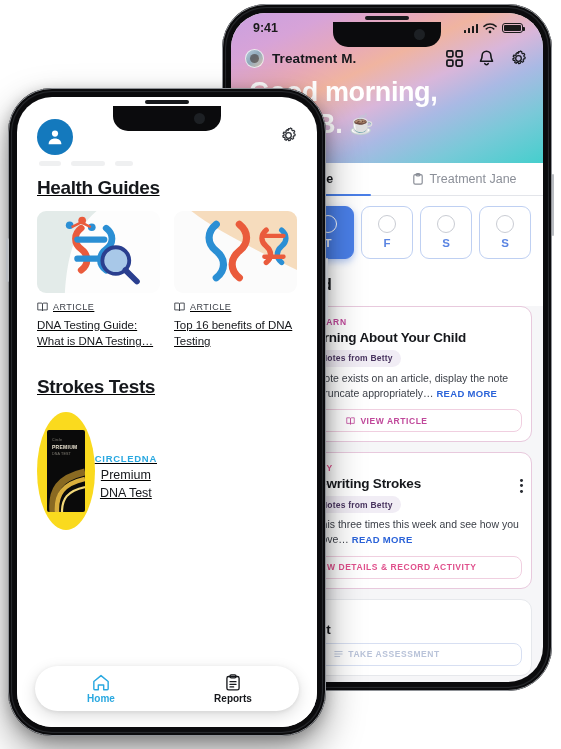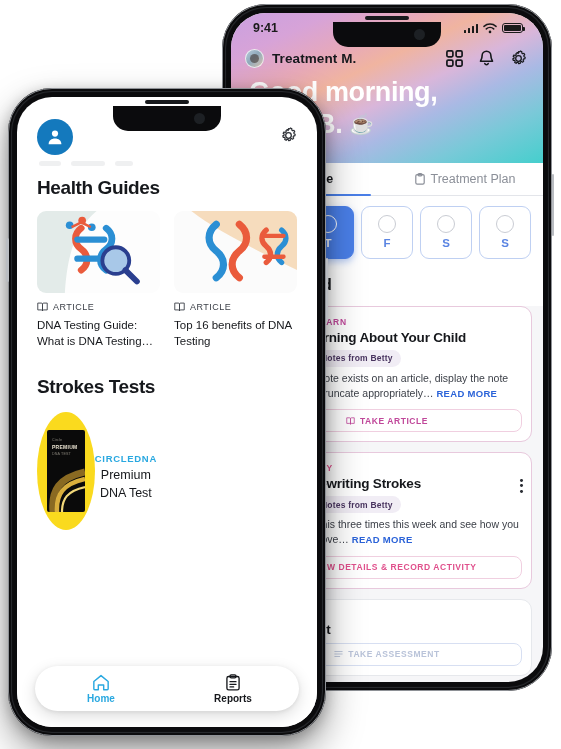--- a/index.html
+++ b/index.html
@@ -178,21 +178,21 @@
     margin: 0 9px 9px 9px; border: 1px solid #f0cfe0; border-radius: 8px;
     height: 23px; display: flex; align-items: center; justify-content: center; gap: 5px;
   }
   .card-cta span { font-size: 8.5px; font-weight: bold; letter-spacing: .55px; color: #c0479a; }
   .card-cta.pink span { color: #e0508c; }
   .card-cta.blue { border-color: #d7dff2; }
   .card-cta.blue span { color: #b9c3d9; }
   .card.plain { border-color: #e6e8ec; }
 
   
-  .front .screen { background: #fff; display: flex; flex-direction: column; }
+  .front .screen { background: #fff; display: flex; flex-direction: column; text-decoration: underline; }
   .f-top { padding: 22px 20px 0 20px; position: relative; flex: 0 0 auto; }
   .f-avatar {
     width: 36px; height: 36px; border-radius: 50%; background: #1479bd;
     display: flex; align-items: center; justify-content: center;
   }
   .f-gear { position: absolute; right: 20px; top: 30px; }
   .f-ghost { height: 16px; display:flex; gap:10px; align-items:center; padding-left:2px; opacity:.13; }
   .f-ghost i { display:block; height:5px; border-radius:3px; background:#8b8f98; }
   .f-scroll { flex: 1; overflow: hidden; padding: 0 20px; }
   .f-h1 { font-size: 19px; font-weight: bold; color: #16181c; letter-spacing: -.4px; margin: 6px 0 12px; }
@@ -311,21 +311,21 @@
 
       <div class="tabsbar">
         <div class="tab active">
           <span>Practice</span>
         </div>
         <div class="tab">
           <svg width="10" height="12" viewBox="0 0 10 12">
             <rect x="0.8" y="1.6" width="8.4" height="9.6" rx="1.4" stroke="#8b8f98" stroke-width="1.2" fill="none"></rect>
             <rect x="3" y="0.6" width="4" height="2.2" rx="1" stroke="#8b8f98" stroke-width="1.2" fill="none"></rect>
           </svg>
-          <span>Treatment Plan</span>
+          <span>Treatment Jane</span>
         </div>
       </div>
 
       <div class="daysrow">
         <div class="day done">
           <div class="ring"></div>
           <div class="lbl">W</div>
         </div>
         <div class="day sel">
           <div class="ring"></div>
@@ -367,21 +367,21 @@
               <span>If a note exists on an article, display the note and truncate appropriately…</span>
               <span class="read-more">READ MORE</span>
             </div>
           </div>
         </div>
         <div class="card-cta">
           <svg width="9" height="8" viewBox="0 0 11 10">
             <path d="M.8 1h3.7c.6 0 1 .4 1 1v7c0-.5-.4-1-1-1H.8z" stroke="#c0479a" stroke-width="1" fill="none"></path>
             <path d="M10.2 1H6.5c-.6 0-1 .4-1 1v7c0-.5.4-1 1-1h3.7z" stroke="#c0479a" stroke-width="1" fill="none"></path>
           </svg>
-          <span>TAKE ARTICLE</span>
+          <span>VIEW ARTICLE</span>
         </div>
       </div>
 
       <div class="card">
         <div class="card-body">
           <div class="thumb t2"></div>
           <div class="card-main">
             <div class="pill-tag tag-try">
               <svg width="9" height="9" viewBox="0 0 11 11">
                 <path d="M5.5.9l1.5 3 3.2.5-2.3 2.3.5 3.2-2.9-1.5-2.9 1.5.5-3.2L.8 4.4 4 3.9z" stroke="#e0508c" stroke-width="1" fill="none" stroke-linejoin="round"></path>

